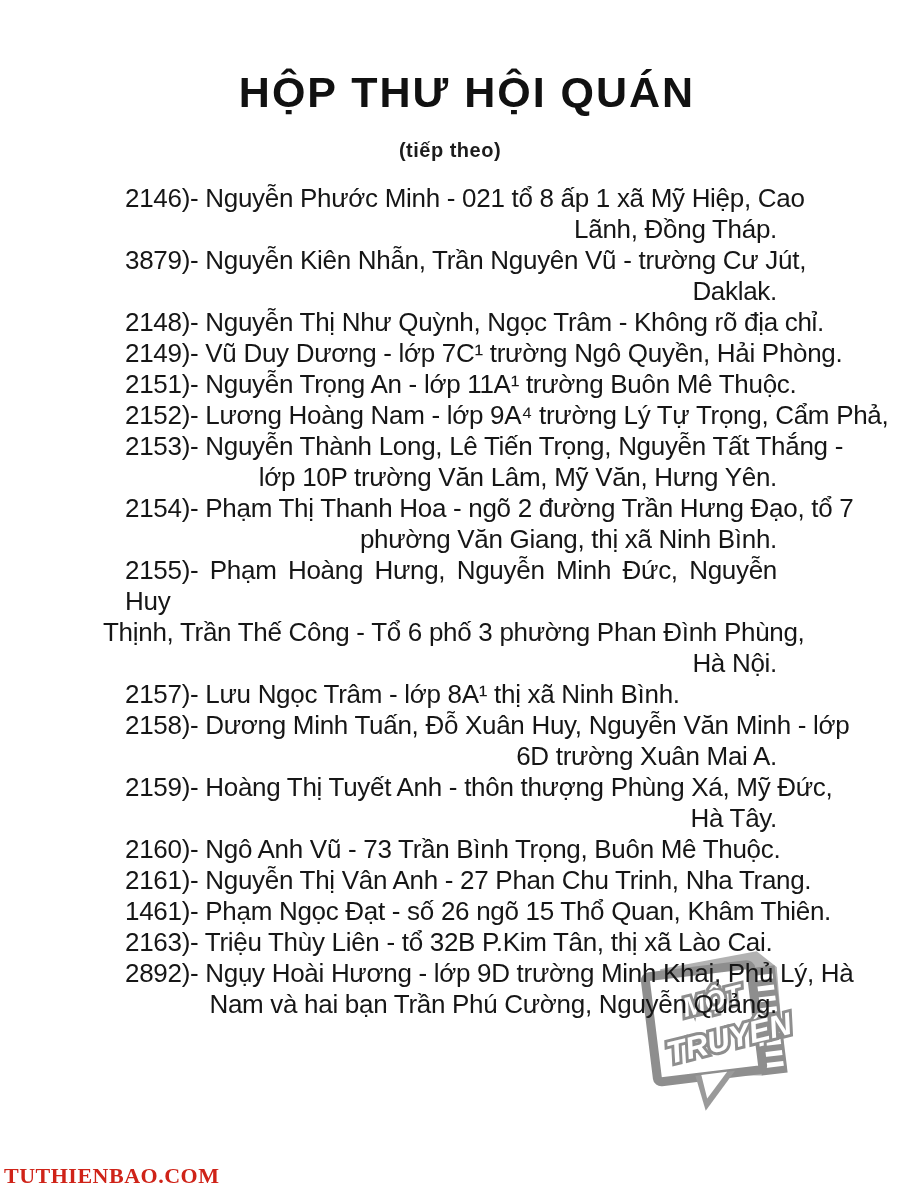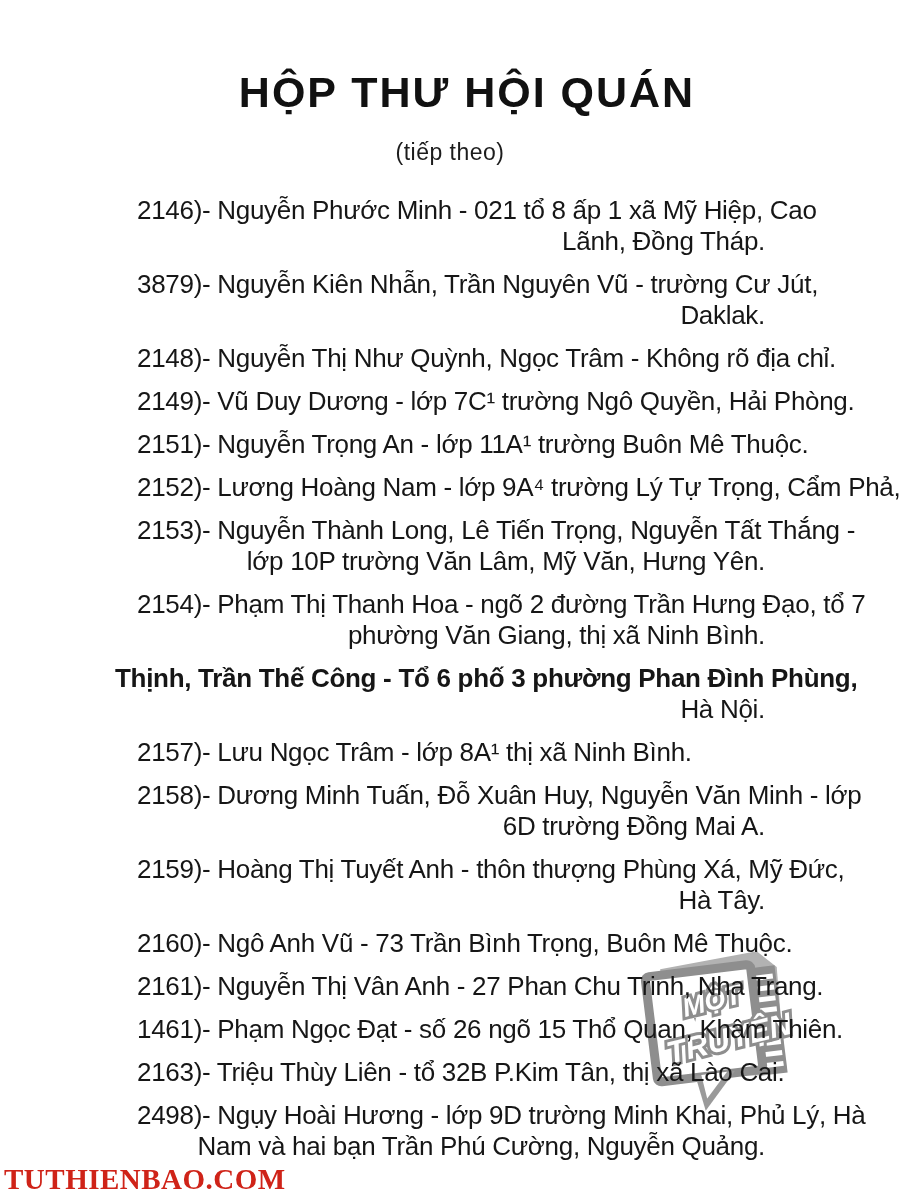--- a/index.html
+++ b/index.html
@@ -24,55 +24,55 @@
   }
   .page-title {
     font-size: 43px;
     font-weight: bold;
     letter-spacing: 2px;
     color: #111111;
     margin-left: 34px;
   }
   .page-subtitle {
     margin-top: 22px;
-    font-size: 23px;
-    font-weight: normal;
+    font-size: 20px;
+    font-weight: bold;
     color: #1c1c1c;
     letter-spacing: 0.5px;
   }
   .entries {
     position: absolute;
     top: 183px;
     left: 103px;
     width: 674px;
     z-index: 2;
   }
-  .entry { margin: 12px; }
+  .entry { margin: 0; }
   .line {
     font-size: 26px;
     line-height: 31px;
     letter-spacing: -0.3px;
     white-space: nowrap;
   }
   .line.first   { text-align: left; padding-left: 22px; }
-  .line.left    { text-align: left; font-weight: bold; }
+  .line.left    { text-align: left; }
   .line.right   { text-align: right; }
   .line.justify {
     white-space: normal;
     text-align: justify;
     text-align-last: justify;
     padding-left: 22px;
   }
   .watermark {
     position: absolute;
     left: 4px;
     top: 1163px;
     font-family: "Liberation Serif", "DejaVu Serif", serif;
     font-weight: bold;
-    font-size: 29px;
+    font-size: 22px;
     letter-spacing: 0.5px;
     z-index: 3;
   }
   .logo-stamp {
     position: absolute;
     left: 638px;
     top: 950px;
     width: 170px;
     height: 170px;
     z-index: 1;
@@ -115,48 +115,49 @@
     </div>
     <div class="entry">
       <div class="line first">2153)- Nguyễn Thành Long, Lê Tiến Trọng, Nguyễn Tất Thắng  -</div>
       <div class="line right">lớp 10P trường Văn Lâm, Mỹ Văn, Hưng Yên.</div>
     </div>
     <div class="entry">
       <div class="line first">2154)- Phạm Thị Thanh Hoa  - ngõ 2 đường Trần Hưng Đạo, tổ 7</div>
       <div class="line right">phường Văn Giang, thị xã Ninh Bình.</div>
     </div>
     <div class="entry">
+      <div class="line justify">2155)- Phạm Hoàng Hưng, Nguyễn Minh Đức, Nguyễn Huy</div>
       <div class="line left">Thịnh, Trần Thế Công  - Tổ 6 phố 3 phường Phan Đình Phùng,</div>
       <div class="line right">Hà Nội.</div>
     </div>
     <div class="entry">
       <div class="line first">2157)- Lưu Ngọc Trâm  - lớp 8A¹ thị xã Ninh Bình.</div>
     </div>
     <div class="entry">
       <div class="line first">2158)- Dương Minh Tuấn, Đỗ Xuân Huy, Nguyễn Văn Minh  - lớp</div>
-      <div class="line right">6D trường Đồng Mai A.</div>
+      <div class="line right">6D trường Xuân Mai A.</div>
     </div>
     <div class="entry">
       <div class="line first">2159)- Hoàng Thị Tuyết Anh  - thôn thượng Phùng Xá, Mỹ Đức,</div>
       <div class="line right">Hà Tây.</div>
     </div>
     <div class="entry">
       <div class="line first">2160)- Ngô Anh Vũ  - 73 Trần Bình Trọng, Buôn Mê Thuộc.</div>
     </div>
     <div class="entry">
       <div class="line first">2161)- Nguyễn Thị Vân Anh  - 27 Phan Chu Trinh, Nha Trang.</div>
     </div>
     <div class="entry">
       <div class="line first">1461)- Phạm Ngọc Đạt  - số 26 ngõ 15 Thổ Quan, Khâm Thiên.</div>
     </div>
     <div class="entry">
       <div class="line first">2163)- Triệu Thùy Liên  - tổ 32B P.Kim Tân, thị xã Lào Cai.</div>
     </div>
     <div class="entry">
-      <div class="line first">2498)- Ngụy Hoài Hương  - lớp 9D trường Minh Khai, Phủ Lý, Hà</div>
+      <div class="line first">2892)- Ngụy Hoài Hương  - lớp 9D trường Minh Khai, Phủ Lý, Hà</div>
       <div class="line right">Nam và hai bạn Trần Phú Cường, Nguyễn Quảng.</div>
     </div>
   </div>
 
 <svg class="logo-stamp" viewBox="0 0 170 170" xmlns="http://www.w3.org/2000/svg">
   <g transform="rotate(-7 85 80)">
 
     <polygon points="30,12 128,6 146,24 142,122 118,130 26,118" fill="#b2b2b2"></polygon>
 
     <g>

